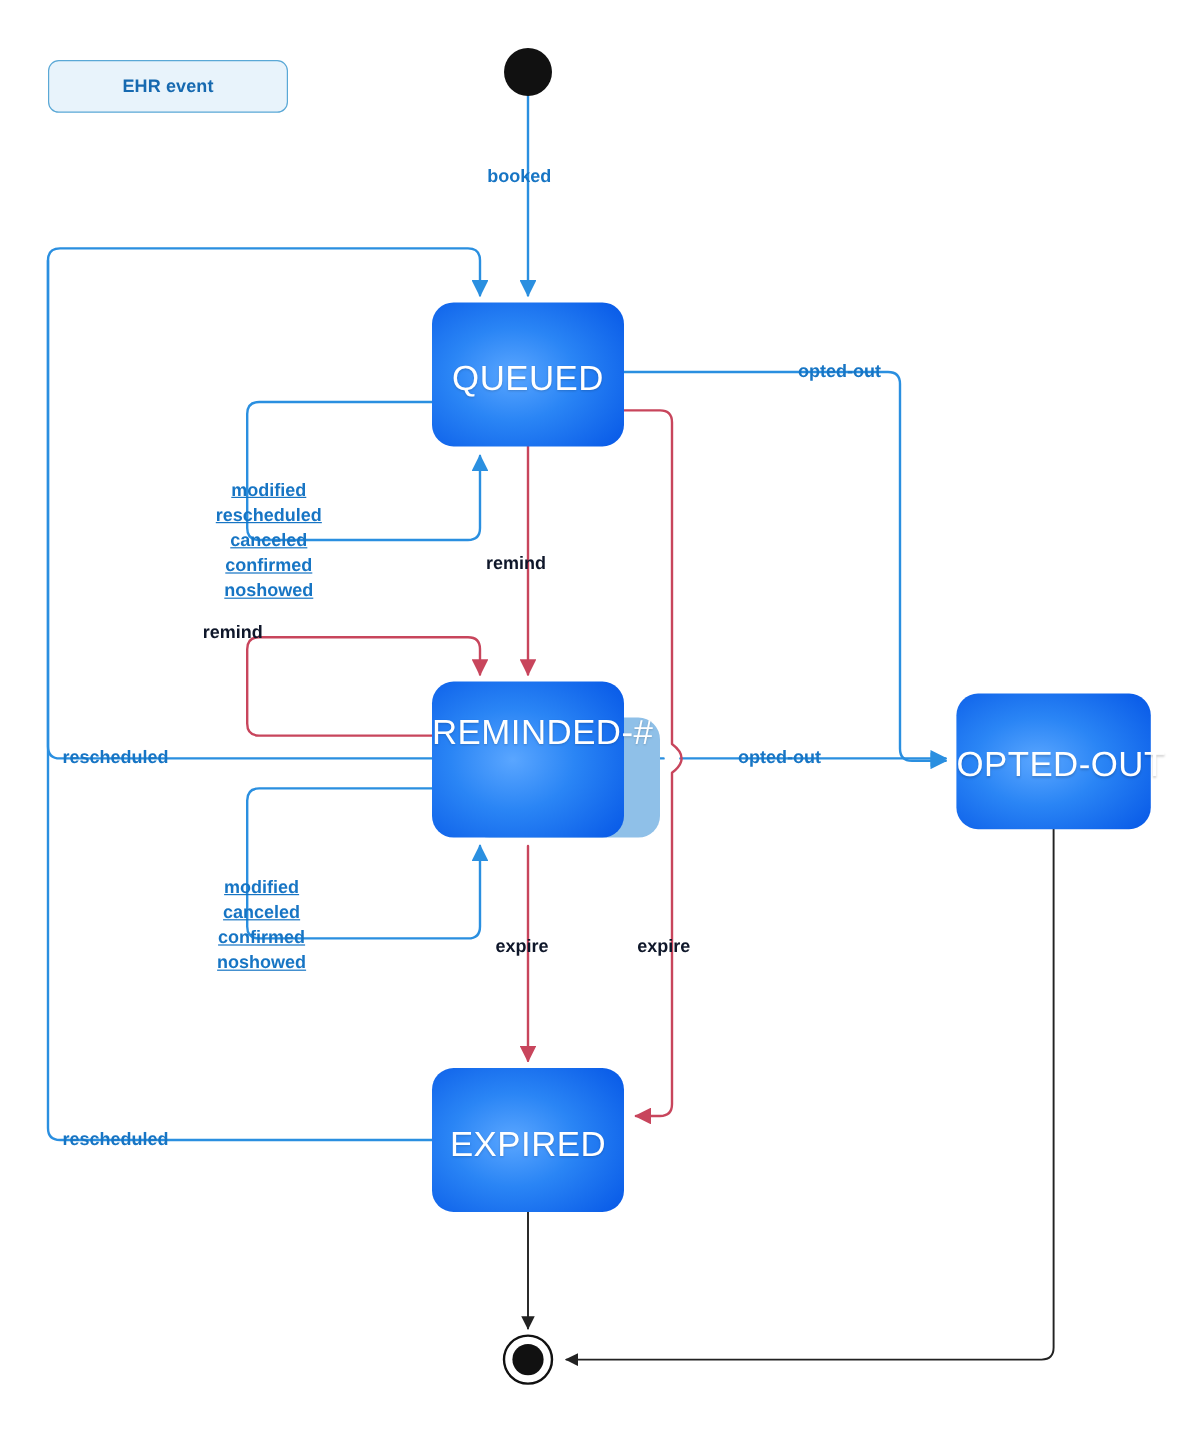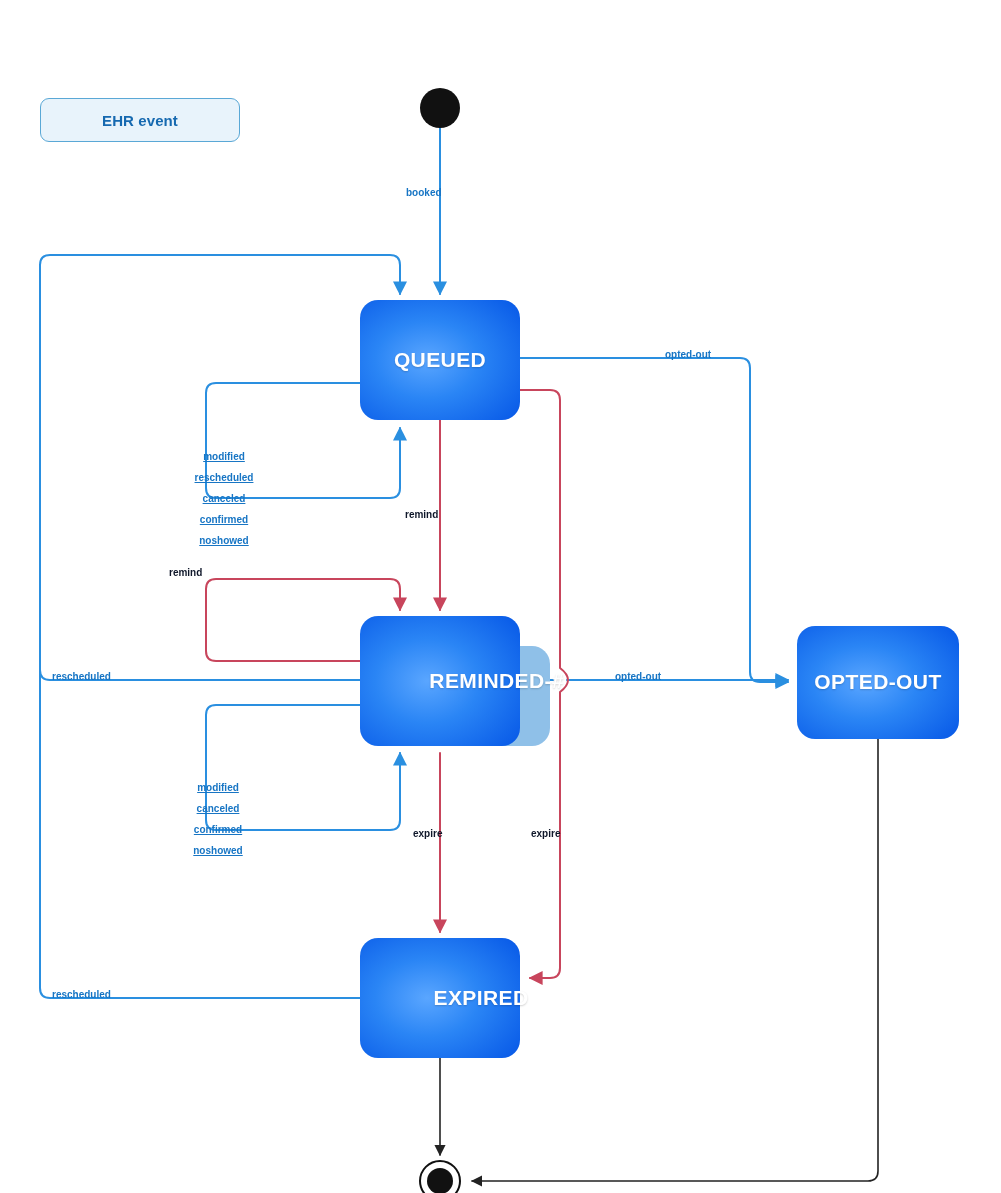--- a/index.html
+++ b/index.html
@@ -1,34 +1,34 @@
 <!DOCTYPE html>
 <html><head>
 <meta charset="utf-8">
 <style>
   html,body{margin:0;padding:0;background:#ffffff;}
   body{width:1001px;height:1193px;font-family:"Liberation Sans",sans-serif;overflow:hidden;}
-  #stage{position:relative;width:1001px;height:1064px;background:#ffffff;margin-top:48px;}
+  #stage{position:relative;width:1001px;height:1064px;background:#ffffff;}
   svg#diagram{position:absolute;left:0;top:0;width:1001px;height:1193px;}
   .legend-box{
     position:absolute;box-sizing:border-box;
     display:flex;align-items:center;justify-content:center;
     border-radius:9px;font-weight:bold;font-size:15px;letter-spacing:.1px;
   }
   .legend-ehr{left:40px;top:50px;width:200px;height:44px;background:#e8f3fb;border:1.6px solid #5aa8d6;color:#1669b0;}
   .legend-twilio{left:40px;top:110px;width:200px;height:44px;background:#fdeef1;border:1.6px solid #d4647c;color:#c32138;}
   .edge-label{
-    position:absolute;font-weight:bold;font-size:10px;white-space:nowrap;
+    position:absolute;font-weight:bold;font-size:15px;white-space:nowrap;
     line-height:1.0;
   }
   .lbl-blue{color:#1775c4;}
   .lbl-red{color:#0f172a;}
   .multiline{line-height:21px;text-align:center;text-decoration:underline;}
   .state-label{
-    position:absolute;color:#ffffff;font-weight:bold;font-size:21px;
+    position:absolute;color:#ffffff;font-weight:normal;font-size:29px;
     letter-spacing:.4px;white-space:nowrap;
     text-shadow:0 1px 2px rgba(0,0,0,.18);
   }
 </style>
 </head>
 <body>
 
 <div id="stage">
 
   <svg id="diagram" viewBox="0 0 1001 1193">
@@ -92,22 +92,22 @@
       <circle cx="440" cy="1133" r="20" fill="#ffffff" stroke="#111111" stroke-width="2"></circle>
       <circle cx="440" cy="1133" r="13" fill="#111111"></circle>
     </g>
   </svg>
 
   <div class="legend-box legend-ehr">
     <span>EHR event</span>
   </div>
 
   <div class="state-label" style="left:360px;top:300px;width:160px;text-align:center;">QUEUED</div>
-  <div class="state-label" style="left:360px;top:621px;width:160px;text-align:right;padding-left:44px;">REMINDED-#</div>
-  <div class="state-label" style="left:360px;top:938px;width:160px;text-align:center;padding-left:41px;">EXPIRED</div>
+  <div class="state-label" style="left:360px;top:595px;width:160px;text-align:right;">REMINDED-#</div>
+  <div class="state-label" style="left:360px;top:938px;width:160px;text-align:center;">EXPIRED</div>
   <div class="state-label" style="left:797px;top:622px;width:162px;text-align:center;">OPTED-OUT</div>
 
   <div class="edge-label lbl-blue" style="left:406px;top:140px;">booked</div>
 
   <div class="edge-label lbl-blue multiline" style="left:160px;top:398px;width:128px;text-align:center;">
       <div>modified</div>
       <div>rescheduled</div>
       <div>canceled</div>
       <div>confirmed</div>
       <div>noshowed</div>

